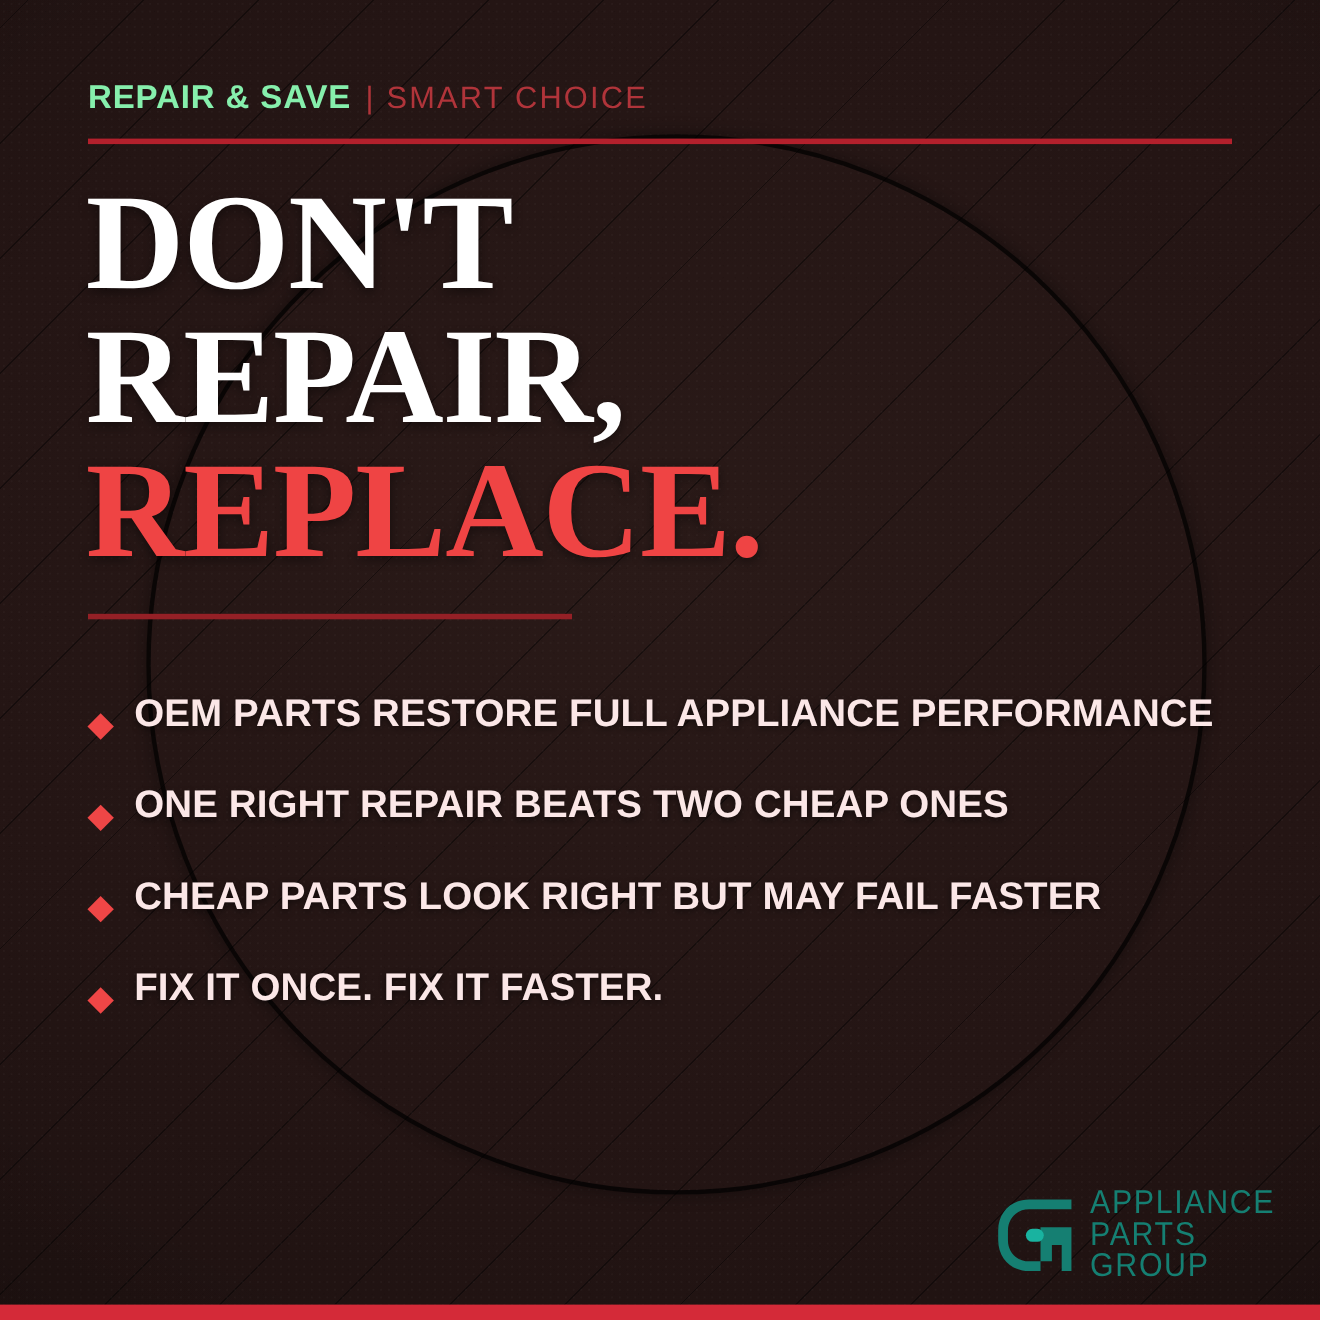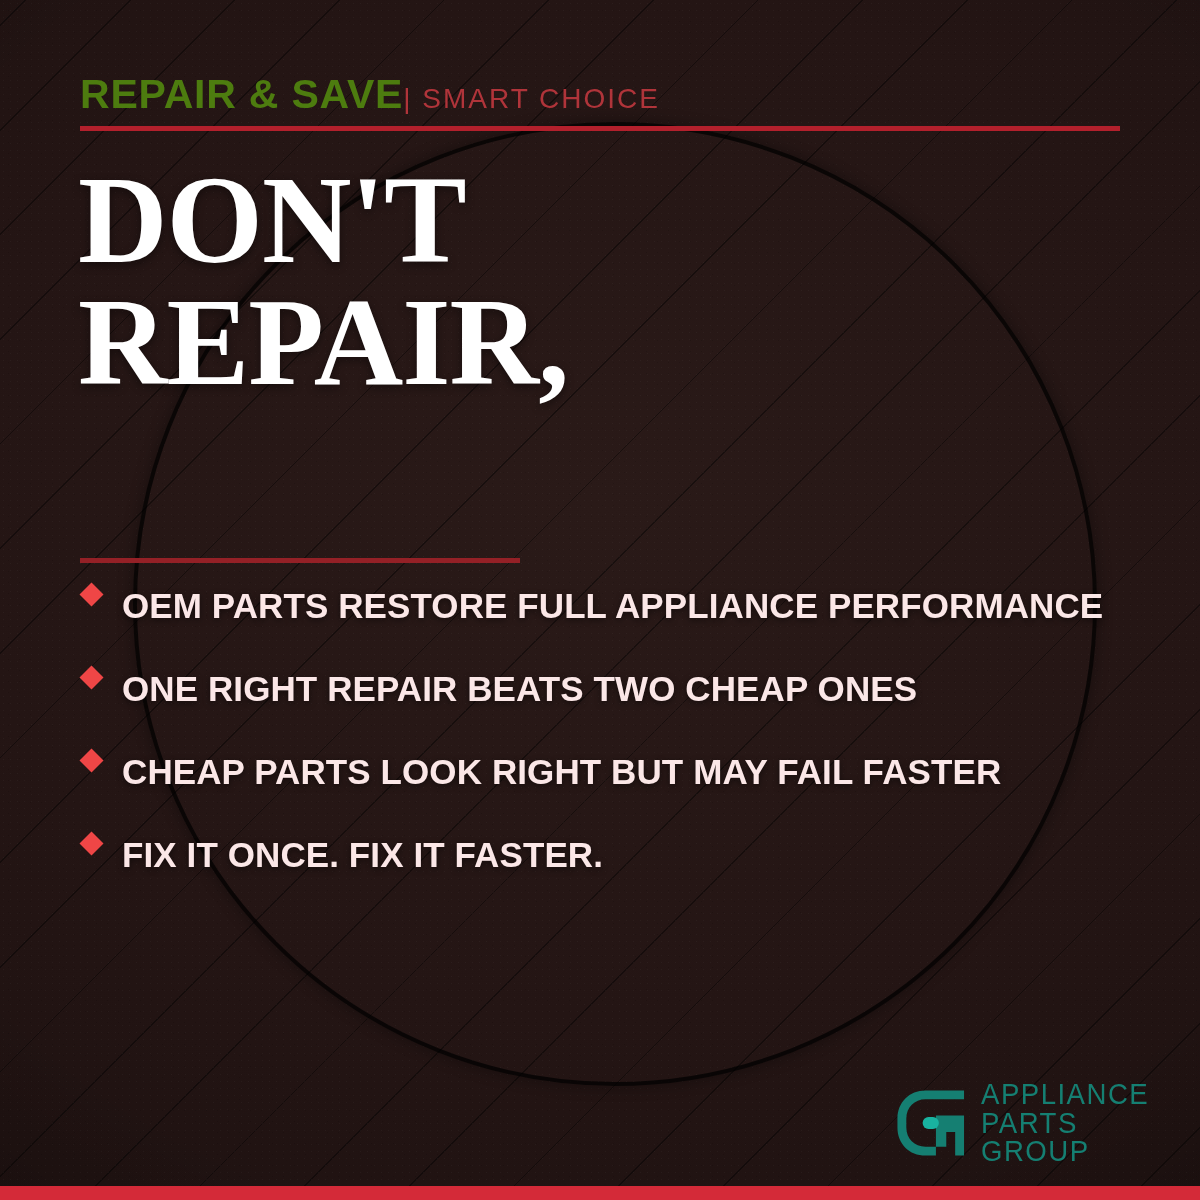--- a/index.html
+++ b/index.html
@@ -75,31 +75,31 @@
 
   
   .eyebrow {
     position: absolute;
     left: 80px;
     top: 74px;
     white-space: nowrap;
     line-height: 1;
   }
   .eyebrow-strong {
-    font-size: 41px;
+    font-size: 30px;
     font-weight: 700;
     letter-spacing: 0.8px;
-    color: #4d7c0f;
+    color: #86efac;
   }
   .eyebrow-sub {
     font-size: 28px;
     font-weight: 400;
     letter-spacing: 2.0px;
     color: #B0343A;
-    margin-left: 0;
+    margin-left: 13px;
   }
 
   .rule-top {
     position: absolute;
     left: 80px;
     top: 126px;
     width: 1040px;
     height: 5px;
     background: #B3202C;
   }
@@ -136,21 +136,21 @@
 
   
   .bullets {
     position: absolute;
     left: 80px;
     top: 586px;
     width: 1070px;
   }
   .bullet-row {
     display: flex;
-    align-items: flex-start;
+    align-items: flex-end;
     height: 83px;
   }
   .bullet-diamond {
     flex: 0 0 auto;
     width: 17px;
     height: 17px;
     background: #EF4646;
     transform: rotate(45deg);
     margin-right: 22px;
     margin-left: 3px;
@@ -161,21 +161,21 @@
     font-size: 35px;
     letter-spacing: 0.1px;
     color: #FBE7E7;
     white-space: nowrap;
     text-shadow: 0 2px 6px rgba(0,0,0,0.5);
   }
 
   
   .logo {
     position: absolute;
-    right: 36px;
+    right: 26px;
     bottom: 35px;
     display: flex;
     align-items: center;
   }
   .logo-mark {
     width: 74px;
     height: 74px;
     margin-right: 14px;
     display: block;
   }
@@ -217,20 +217,21 @@
 
     <div class="eyebrow">
       <span class="eyebrow-strong">REPAIR &amp; SAVE</span><span class="eyebrow-sub">| SMART CHOICE</span>
     </div>
 
     <div class="rule-top"></div>
 
     <div class="headline">
       <div class="headline-line">DON'T</div>
       <div class="headline-line">REPAIR,</div>
+      <div class="headline-line accent">REPLACE.</div>
     </div>
 
     <div class="rule-mid"></div>
 
     <div class="bullets">
       <div class="bullet-row">
         <span class="bullet-diamond"></span>
         <span class="bullet-text">OEM PARTS RESTORE FULL APPLIANCE PERFORMANCE</span>
       </div>
       <div class="bullet-row">

